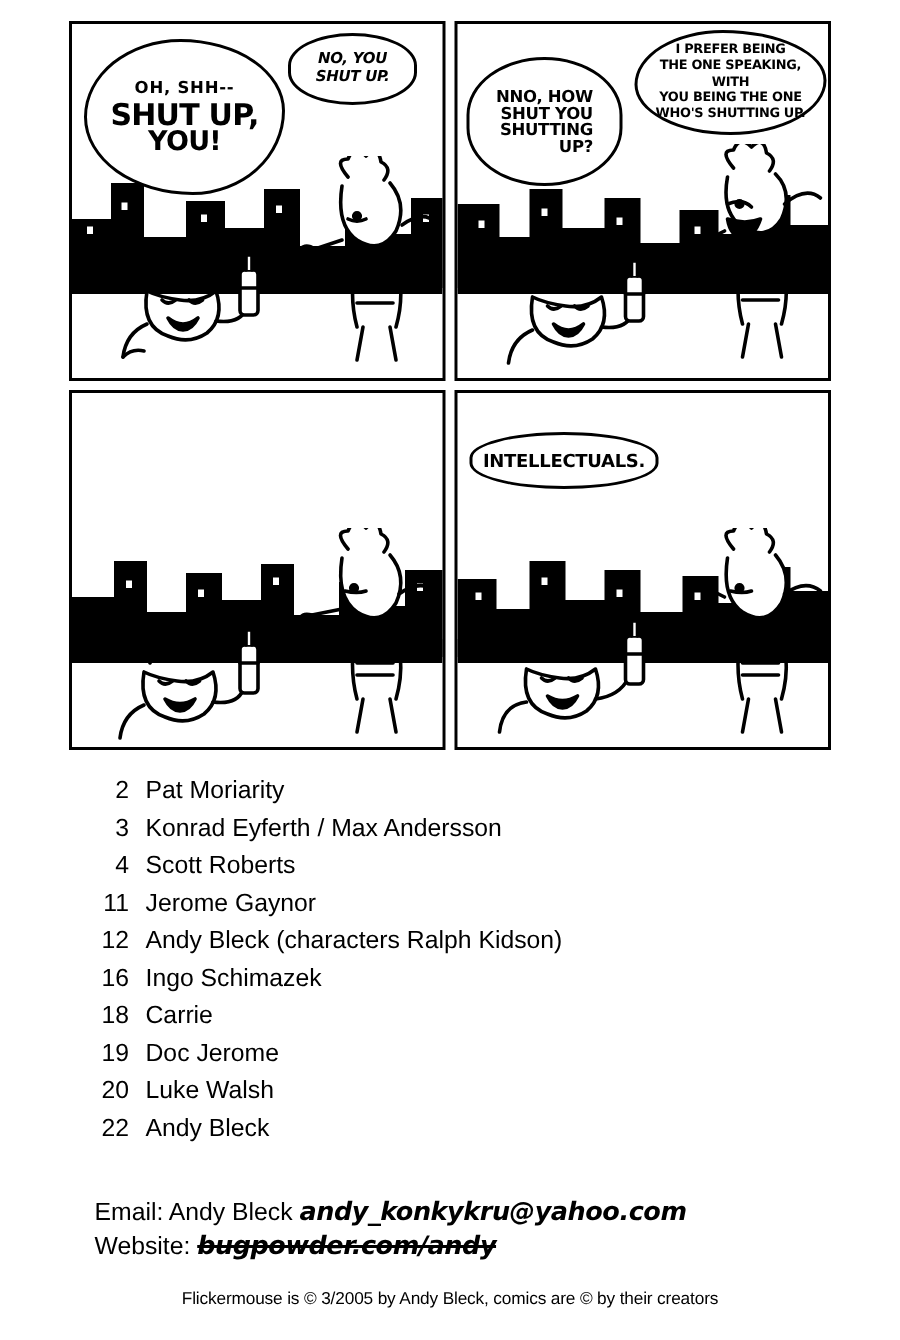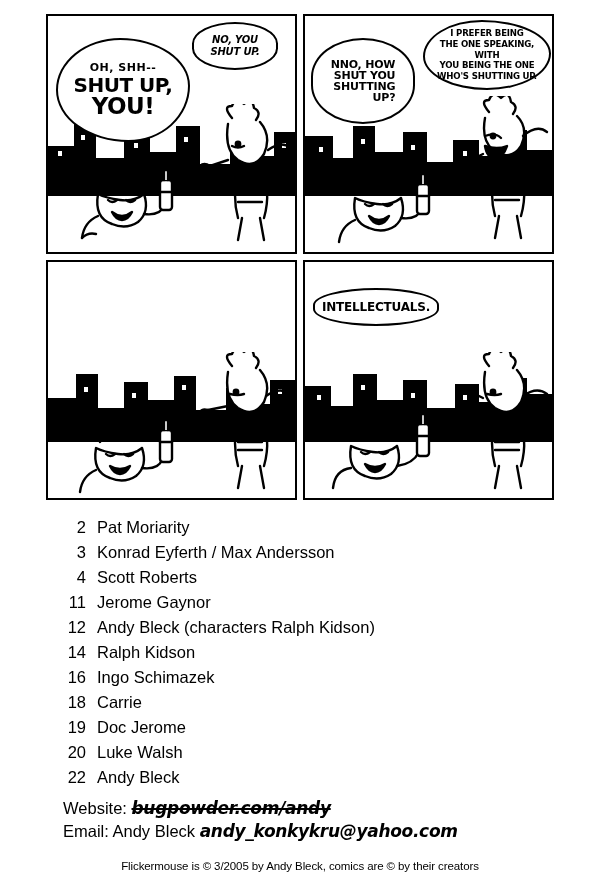--- a/index.html
+++ b/index.html
@@ -236,25 +236,25 @@
             <path d="M40 66 q-6 26 0 48"></path>
             <path d="M62 62 q12 24 4 52"></path>
             <path d="M40 90 l24 0"></path>
             <path d="M40 98 l24 0"></path>
             <path d="M44 114 l-4 22"></path>
             <path d="M62 114 l4 22"></path>
             <path d="M70 46 q14 -10 22 -2"></path>
           </g>
         </svg>
 
-        <div class="balloon" style="left:8px; top:22px; width:134px; height:104px; border-radius:48% 52% 46% 54% / 50% 46% 54% 50%;">
+        <div class="balloon" style="left:8px; top:10px; width:134px; height:104px; border-radius:48% 52% 46% 54% / 50% 46% 54% 50%;">
           <div class="txt" style="font-size:12px;">
             <div style="font-size:11px; letter-spacing:0.5px;">OH, SHH--</div>
             <div style="font-size:20px; letter-spacing:-0.5px; margin-top:2px;">SHUT UP,</div>
-            <div style="font-size:23px; letter-spacing:-0.5px;">YOU!</div>
+            <div style="font-size:18px; letter-spacing:-0.5px;">YOU!</div>
           </div>
         </div>
         <svg class="tail" style="left:48px; top:104px;" width="60" height="50">
           <path d="M6 2 L2 44 L38 10 Z" fill="#fff" stroke="#000" stroke-width="2.4" stroke-linejoin="round"></path>
         </svg>
 
         <div class="balloon" style="left:144px; top:6px; width:86px; height:48px;">
           <div class="txt" style="font-size:10px;font-style:italic;">
             <div>NO, YOU</div>
             <div style="margin-top:2px;">SHUT UP.</div>
@@ -486,24 +486,20 @@
     </div>
     <div class="credit-row">
       <span class="credit-num">11</span>
       <span class="credit-name">Jerome Gaynor</span>
     </div>
     <div class="credit-row">
       <span class="credit-num">12</span>
       <span class="credit-name">Andy Bleck (characters Ralph Kidson)</span>
     </div>
     <div class="credit-row">
-      <span class="credit-num">14</span>
-      <span class="credit-name">Ralph Kidson</span>
-    </div>
-    <div class="credit-row">
       <span class="credit-num">16</span>
       <span class="credit-name">Ingo Schimazek</span>
     </div>
     <div class="credit-row">
       <span class="credit-num">18</span>
       <span class="credit-name">Carrie</span>
     </div>
     <div class="credit-row">
       <span class="credit-num">19</span>
       <span class="credit-name">Doc Jerome</span>
@@ -512,25 +508,25 @@
       <span class="credit-num">20</span>
       <span class="credit-name">Luke Walsh</span>
     </div>
     <div class="credit-row">
       <span class="credit-num">22</span>
       <span class="credit-name">Andy Bleck</span>
     </div>
   </div>
 
   <div class="contact">
+    <div class="contact-line">
+      <span>Email: Andy Bleck</span>
+      <span class="handwrite" style="font-size:17px;">andy_konkykru@yahoo.com</span>
+    </div>
     <div class="contact-line">
       <span>Website:</span>
       <span class="handwrite strike" style="font-size:17px;">bugpowder.com/andy</span>
     </div>
-    <div class="contact-line">
-      <span>Email: Andy Bleck</span>
-      <span class="handwrite" style="font-size:17px;">andy_konkykru@yahoo.com</span>
-    </div>
   </div>
 
   <div class="footer">Flickermouse is © 3/2005 by Andy Bleck, comics are © by their creators</div>
 
 </div>
 
 </body></html>

